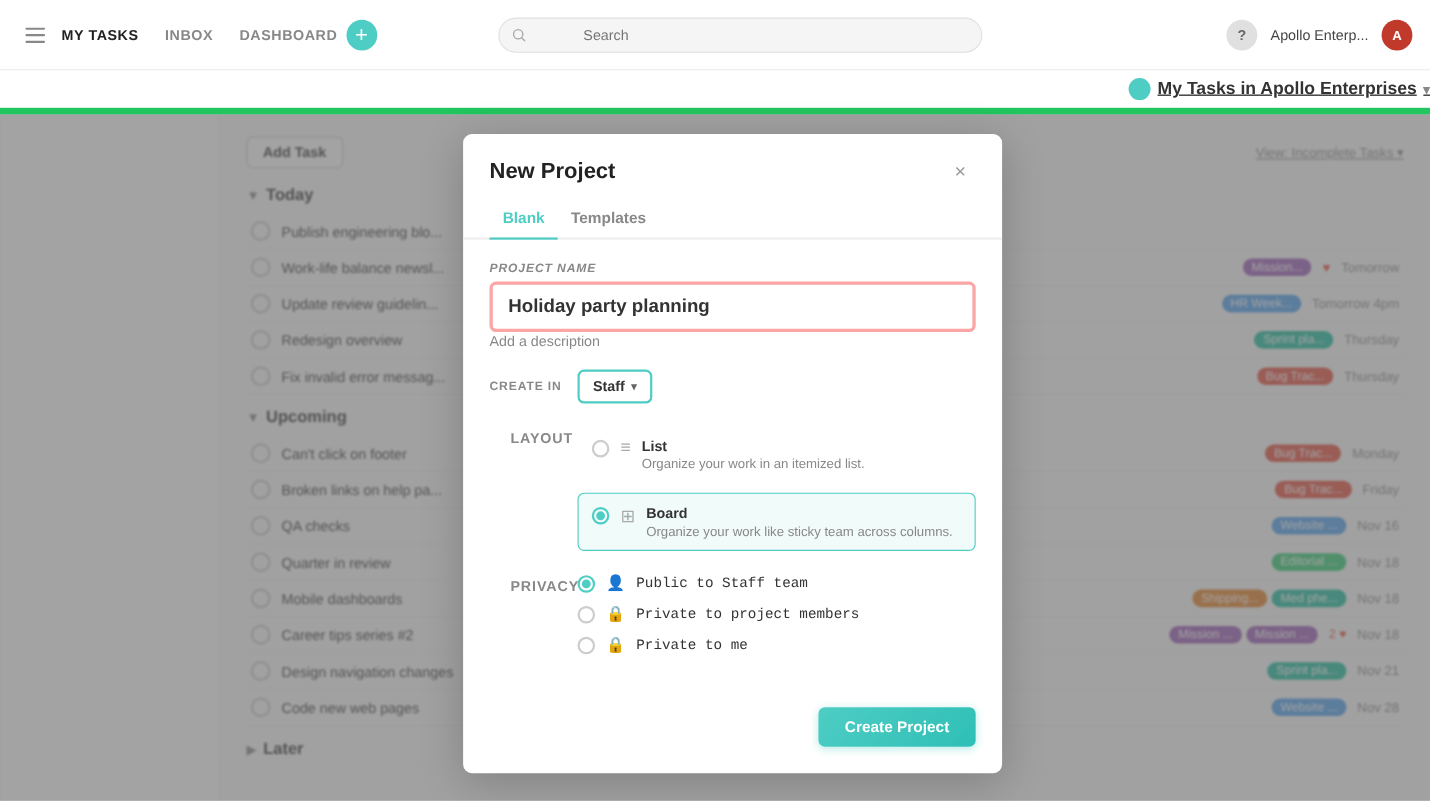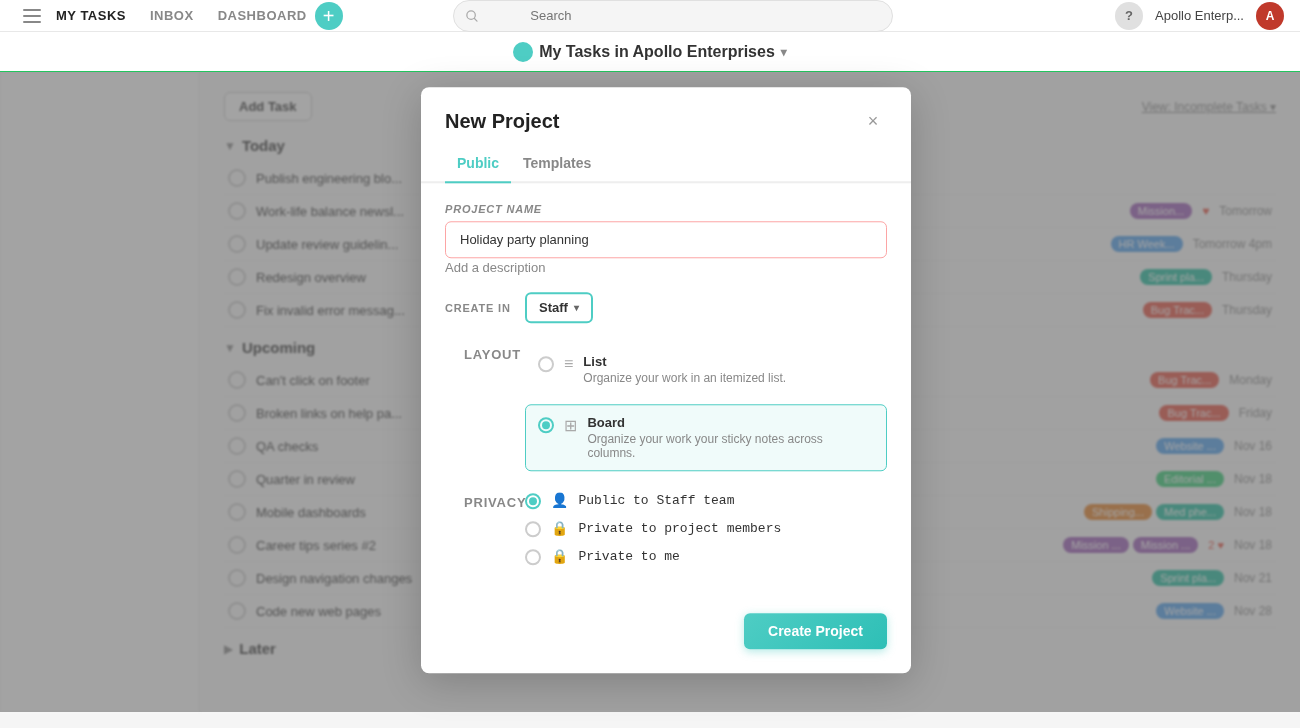--- a/index.html
+++ b/index.html
@@ -1,20 +1,20 @@
 <!DOCTYPE html>
 <html><head>
   <meta charset="utf-8">
   <style>
     * { box-sizing: border-box; margin: 0; padding: 0; }
     body { font-family: -apple-system, BlinkMacSystemFont, 'Segoe UI', sans-serif; background: #f5f5f5; width: 1300px; height: 728px; overflow: hidden; position: relative; }
 
     
     .top-nav {
-      height: 32px; background: #fff; display: flex; align-items: center;
+      height: 64px; background: #fff; display: flex; align-items: center;
       padding: 0 16px; border-bottom: 1px solid #e8e8e8; position: relative; z-index: 1;
     }
     .nav-menu-icon { width: 32px; height: 32px; display: flex; align-items: center; justify-content: center; color: #888; cursor: pointer; }
     .nav-links { display: flex; align-items: center; gap: 24px; margin-left: 8px; }
     .nav-link { font-size: 13px; font-weight: 600; color: #888; cursor: pointer; letter-spacing: 0.5px; }
     .nav-link.active { color: #222; }
     .nav-add-btn {
       width: 28px; height: 28px; border-radius: 50%; background: #4ecdc4; border: none;
       color: #fff; font-size: 20px; line-height: 28px; text-align: center; cursor: pointer;
       margin-left: 8px; display: flex; align-items: center; justify-content: center;
@@ -24,22 +24,22 @@
       border-radius: 20px; height: 32px; display: flex; align-items: center; padding: 0 12px; gap: 8px;
     }
     .search-bar input { border: none; background: transparent; outline: none; font-size: 13px; color: #888; width: 100%; margin-left: 44px; }
     .nav-right { display: flex; align-items: center; gap: 12px; margin-left: auto; }
     .nav-help-btn { width: 28px; height: 28px; border-radius: 50%; background: #e0e0e0; border: none; font-size: 13px; font-weight: 600; color: #666; cursor: pointer; display: flex; align-items: center; justify-content: center; }
     .nav-workspace { font-size: 13px; color: #444; }
     .nav-avatar { width: 28px; height: 28px; border-radius: 50%; background: #c0392b; display: flex; align-items: center; justify-content: center; color: #fff; font-size: 12px; font-weight: 600; }
 
     
     .workspace-header {
-      height: 40px; background: #fff; display: flex; align-items: center; justify-content: center;
-      border-bottom: 1px solid #22c55e; position: relative; z-index: 1;
+      height: 40px; background: #fff; display: flex; align-items: center; justify-content: flex-end;
+      border-bottom: 6px solid #22c55e; position: relative; z-index: 1; text-decoration: underline;
     }
     .workspace-title { font-size: 16px; font-weight: 600; color: #333; display: flex; align-items: center; gap: 6px; }
     .workspace-avatar-sm { width: 20px; height: 20px; border-radius: 50%; background: #4ecdc4; }
     .workspace-chevron { font-size: 12px; color: #888; }
 
     
     .main-content { display: flex; height: calc(728px - 88px); position: relative; }
 
     
     .sidebar { width: 200px; background: #fff; border-right: 1px solid #eee; filter: blur(1px); opacity: 0.5; }
@@ -83,21 +83,21 @@
     }
     .modal-header { padding: 20px 24px 0; display: flex; align-items: center; justify-content: space-between; }
     .modal-title { font-size: 20px; font-weight: 700; color: #222; }
     .modal-close { width: 28px; height: 28px; border: none; background: none; font-size: 18px; color: #999; cursor: pointer; display: flex; align-items: center; justify-content: center; border-radius: 4px; }
     .modal-tabs { display: flex; gap: 0; padding: 12px 24px 0; border-bottom: 2px solid #eee; }
     .modal-tab { font-size: 14px; font-weight: 600; color: #888; padding: 8px 12px 10px; cursor: pointer; border-bottom: 2px solid transparent; margin-bottom: -2px; }
     .modal-tab.active { color: #4ecdc4; border-bottom-color: #4ecdc4; }
     .modal-body { padding: 20px 24px 24px; }
     .form-group { margin-bottom: 16px; }
     .form-label { font-size: 11px; font-weight: 700; letter-spacing: 0.8px; color: #888; text-transform: uppercase; margin-bottom: 6px; display: block; font-style: italic; }
-    .form-input { width: 100%; border: 1px solid #fca5a5; border-radius: 6px; padding: 10px 14px; font-size: 13px; color: #333; outline: none; }
+    .form-input { width: 100%; border: 3px solid #fca5a5; border-radius: 6px; padding: 10px 14px; font-size: 17px; color: #333; outline: none; font-weight: bold; }
     .add-description { font-size: 13px; color: #888; cursor: pointer; text-decoration: none; }
 
     .inline-form-group { display: flex; align-items: center; margin-bottom: 20px; }
     .inline-label { font-size: 11px; font-weight: 700; letter-spacing: 0.8px; color: #888; text-transform: uppercase; width: 80px; flex-shrink: 0; }
     .dropdown-btn {
       display: flex; align-items: center; gap: 6px;
       border: 2px solid #4ecdc4; border-radius: 6px; padding: 6px 12px;
       background: #fff; font-size: 13px; font-weight: 600; color: #333; cursor: pointer;
     }
     .dropdown-chevron { font-size: 10px; color: #666; }
@@ -303,21 +303,21 @@
   </div>
 
   <div class="overlay"></div>
 
   <div class="modal">
     <div class="modal-header">
       <span class="modal-title">New Project</span>
       <button class="modal-close">×</button>
     </div>
     <div class="modal-tabs">
-      <div class="modal-tab active">Public</div>
+      <div class="modal-tab active">Blank</div>
       <div class="modal-tab">Templates</div>
     </div>
     <div class="modal-body">
 
       <div class="form-group">
         <label class="form-label">PROJECT NAME</label>
         <input class="form-input" type="text" value="Holiday party planning" style="">
         <br>
         <a class="add-description">Add a description</a>
       </div>
@@ -341,21 +341,21 @@
               <h4>List</h4>
               <p>Organize your work in an itemized list.</p>
             </div>
           </div>
 
           <div class="layout-option selected">
             <div class="radio-btn selected"></div>
             <span class="layout-icon">⊞</span>
             <div class="layout-text">
               <h4>Board</h4>
-              <p>Organize your work your sticky notes across columns.</p>
+              <p>Organize your work like sticky team across columns.</p>
             </div>
           </div>
         </div>
       </div>
 
       <div class="privacy-group">
         <span class="layout-label">PRIVACY</span>
         <div class="privacy-options">
           <div class="privacy-option">
             <div class="radio-btn selected"></div>

